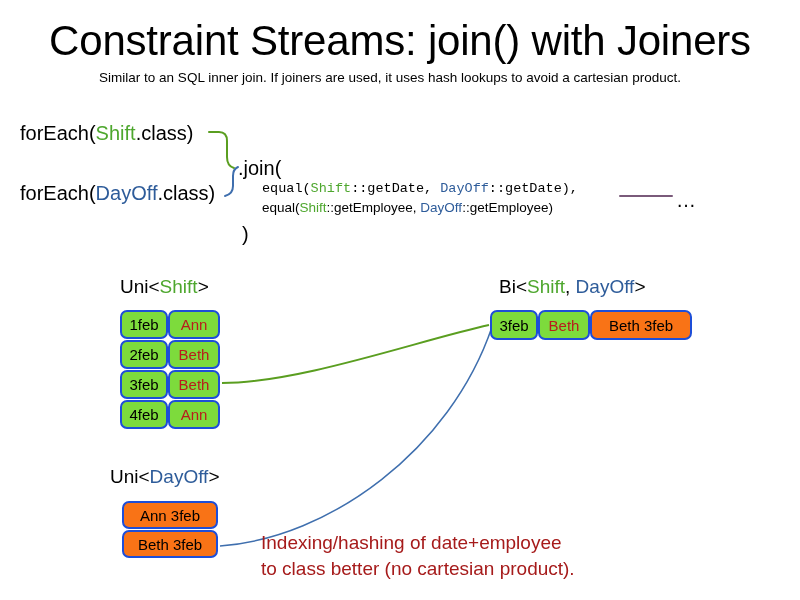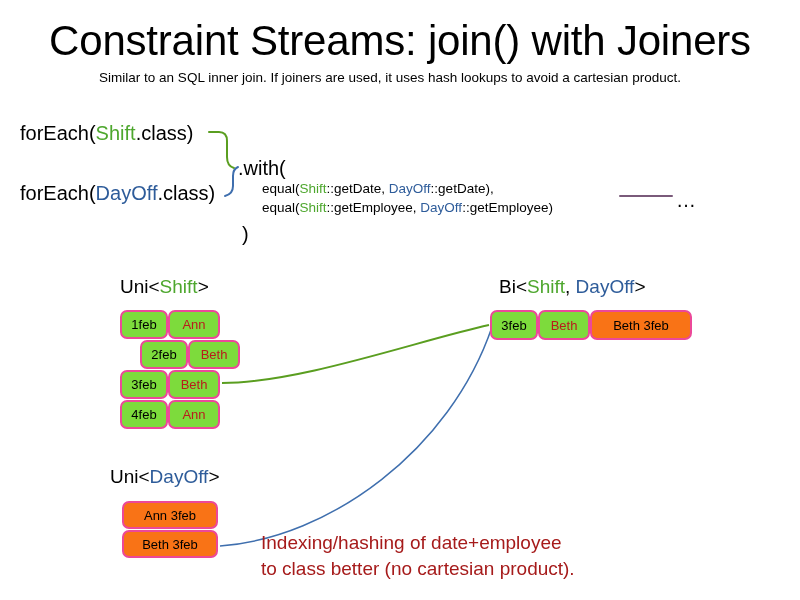--- a/index.html
+++ b/index.html
@@ -87,26 +87,26 @@
   }
 
   
   .row {
     position: absolute;
     display: flex;
     align-items: stretch;
   }
   .cell {
     box-sizing: border-box;
-    border: 2px solid #ec4899;
+    border: 2px solid #1d4ed8;
     border-radius: 7px;
     display: flex;
     align-items: center;
     justify-content: center;
-    font-size: 13px;
+    font-size: 15px;
     line-height: 19px;
     white-space: nowrap;
     padding: 0 5px;
   }
   .cell.green  { background: #7ddb3c; }
   .cell.blue   { background: #f97316; }
   .t-black  { color: #000000; }
   .t-orange { color: #b91c1c; }
 
   
@@ -142,44 +142,44 @@
     <div class="subtitle">Similar to an SQL inner join. If joiners are used, it uses hash lookups to avoid a cartesian product.</div>
 
     <div class="code-line" style="left:20px; top:180px;">
       <span>forEach(</span><span class="kw-dayoff">DayOff</span><span>.class)</span>
     </div>
 
     <div class="code-line" style="left:20px; top:120px;">
       <span>forEach(</span><span class="kw-shift">Shift</span><span>.class)</span>
     </div>
 
-    <div class="code-line" style="left:238px; top:155px;">.with(</div>
-
-    <div class="code-small" style="left:262px; top:180px;">
+    <div class="code-line" style="left:238px; top:155px;">.join(</div>
+
+    <div class="code-small" style="left:262px; top:180px;font-family:Liberation Mono, monospace;">
       <span>equal(</span><span class="kw-shift">Shift</span><span>::getDate, </span><span class="kw-dayoff">DayOff</span><span>::getDate),</span>
     </div>
 
     <div class="code-small" style="left:262px; top:199px;">
       <span>equal(</span><span class="kw-shift">Shift</span><span>::getEmployee, </span><span class="kw-dayoff">DayOff</span><span>::getEmployee)</span>
     </div>
 
     <div class="code-line" style="left:242px; top:221px;">)</div>
 
     <div class="ellipsis" style="left:676px; top:188px;">…</div>
 
     <div class="caption" style="left:120px; top:275px;">
       <span>Uni&lt;</span><span class="kw-shift">Shift</span><span>&gt;</span>
     </div>
 
     <div class="row" style="left:120px; top:310px;">
       <div class="cell green t-black" style="width:48px; height:29px;">1feb</div>
       <div class="cell green t-orange" style="width:52px; height:29px;">Ann</div>
     </div>
     <div class="row" style="left:120px; top:340px;">
-      <div class="cell green t-black" style="width:48px; height:29px;margin-left:20px;">2feb</div>
+      <div class="cell green t-black" style="width:48px; height:29px;">2feb</div>
       <div class="cell green t-orange" style="width:52px; height:29px;">Beth</div>
     </div>
     <div class="row" style="left:120px; top:370px;">
       <div class="cell green t-black" style="width:48px; height:29px;">3feb</div>
       <div class="cell green t-orange" style="width:52px; height:29px;">Beth</div>
     </div>
     <div class="row" style="left:120px; top:400px;">
       <div class="cell green t-black" style="width:48px; height:29px;">4feb</div>
       <div class="cell green t-orange" style="width:52px; height:29px;">Ann</div>
     </div>

